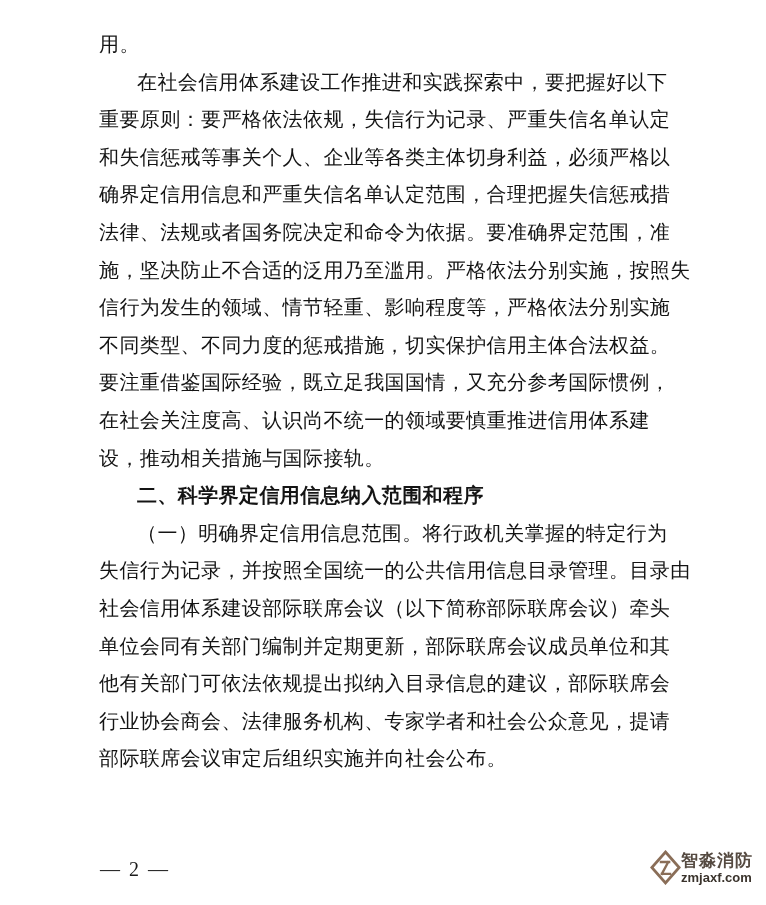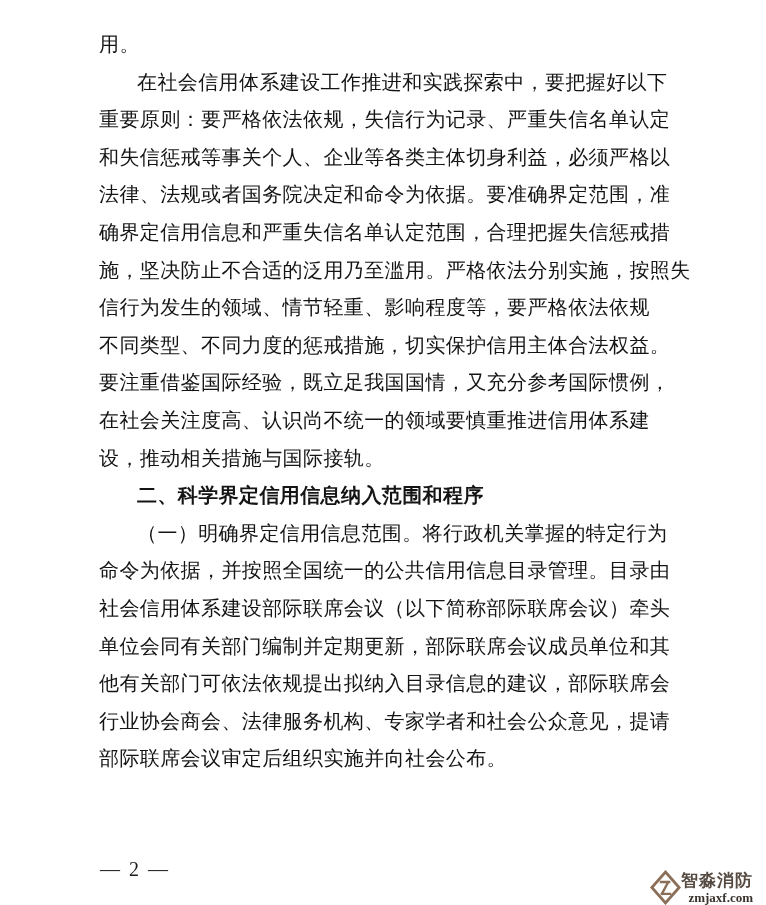--- a/index.html
+++ b/index.html
@@ -46,21 +46,21 @@
     left: 100px;
     top: 858px;
     font-size: 20px;
     letter-spacing: 2px;
     color: #1a1a1a;
     font-family: "Liberation Serif", "DejaVu Serif", serif;
   }
   .watermark {
     position: absolute;
     right: 13px;
-    bottom: 0;
+    bottom: 20px;
     display: flex;
     align-items: center;
   }
   .watermark .logo-icon {
     width: 31px;
     height: 35px;
     flex: 0 0 auto;
   }
   .watermark .wm-text {
     display: flex;
@@ -73,45 +73,44 @@
     letter-spacing: 1px;
     color: #554a41;
     font-weight: 600;
     font-family: "Liberation Sans", "DejaVu Sans", sans-serif;
   }
   .wm-domain {
     font-size: 13px;
     line-height: 15px;
     font-weight: bold;
     color: #3a332c;
-    font-family: Liberation Serif, serif;
-    text-align: right;
+    font-family: Liberation Sans, sans-serif;
   }
 </style>
 </head>
 <body>
 
 <div class="doc-page">
 
   <div class="text-block">
     <div class="line">用。</div>
     <div class="line indent">在社会信用体系建设工作推进和实践探索中，要把握好以下</div>
     <div class="line">重要原则：要严格依法依规，失信行为记录、严重失信名单认定</div>
     <div class="line">和失信惩戒等事关个人、企业等各类主体切身利益，必须严格以</div>
+    <div class="line">确界定信用信息和严重失信名单认定范围，合理把握失信惩戒措</div>
     <div class="line">法律、法规或者国务院决定和命令为依据。要准确界定范围，准</div>
-    <div class="line">确界定信用信息和严重失信名单认定范围，合理把握失信惩戒措</div>
     <div class="line">施，坚决防止不合适的泛用乃至滥用。严格依法分别实施，按照失</div>
-    <div class="line">信行为发生的领域、情节轻重、影响程度等，要严格依法依规</div>
+    <div class="line">信行为发生的领域、情节轻重、影响程度等，严格依法分别实施</div>
     <div class="line">不同类型、不同力度的惩戒措施，切实保护信用主体合法权益。</div>
     <div class="line">要注重借鉴国际经验，既立足我国国情，又充分参考国际惯例，</div>
     <div class="line">在社会关注度高、认识尚不统一的领域要慎重推进信用体系建</div>
     <div class="line">设，推动相关措施与国际接轨。</div>
     <div class="line indent heading">二、科学界定信用信息纳入范围和程序</div>
     <div class="line indent">（一）明确界定信用信息范围。将行政机关掌握的特定行为</div>
-    <div class="line">命令为依据，并按照全国统一的公共信用信息目录管理。目录由</div>
+    <div class="line">失信行为记录，并按照全国统一的公共信用信息目录管理。目录由</div>
     <div class="line">社会信用体系建设部际联席会议（以下简称部际联席会议）牵头</div>
     <div class="line">单位会同有关部门编制并定期更新，部际联席会议成员单位和其</div>
     <div class="line">他有关部门可依法依规提出拟纳入目录信息的建议，部际联席会</div>
     <div class="line">行业协会商会、法律服务机构、专家学者和社会公众意见，提请</div>
     <div class="line">部际联席会议审定后组织实施并向社会公布。</div>
   </div>
 
   <div class="page-number">— 2 —</div>
 
   <div class="watermark">

